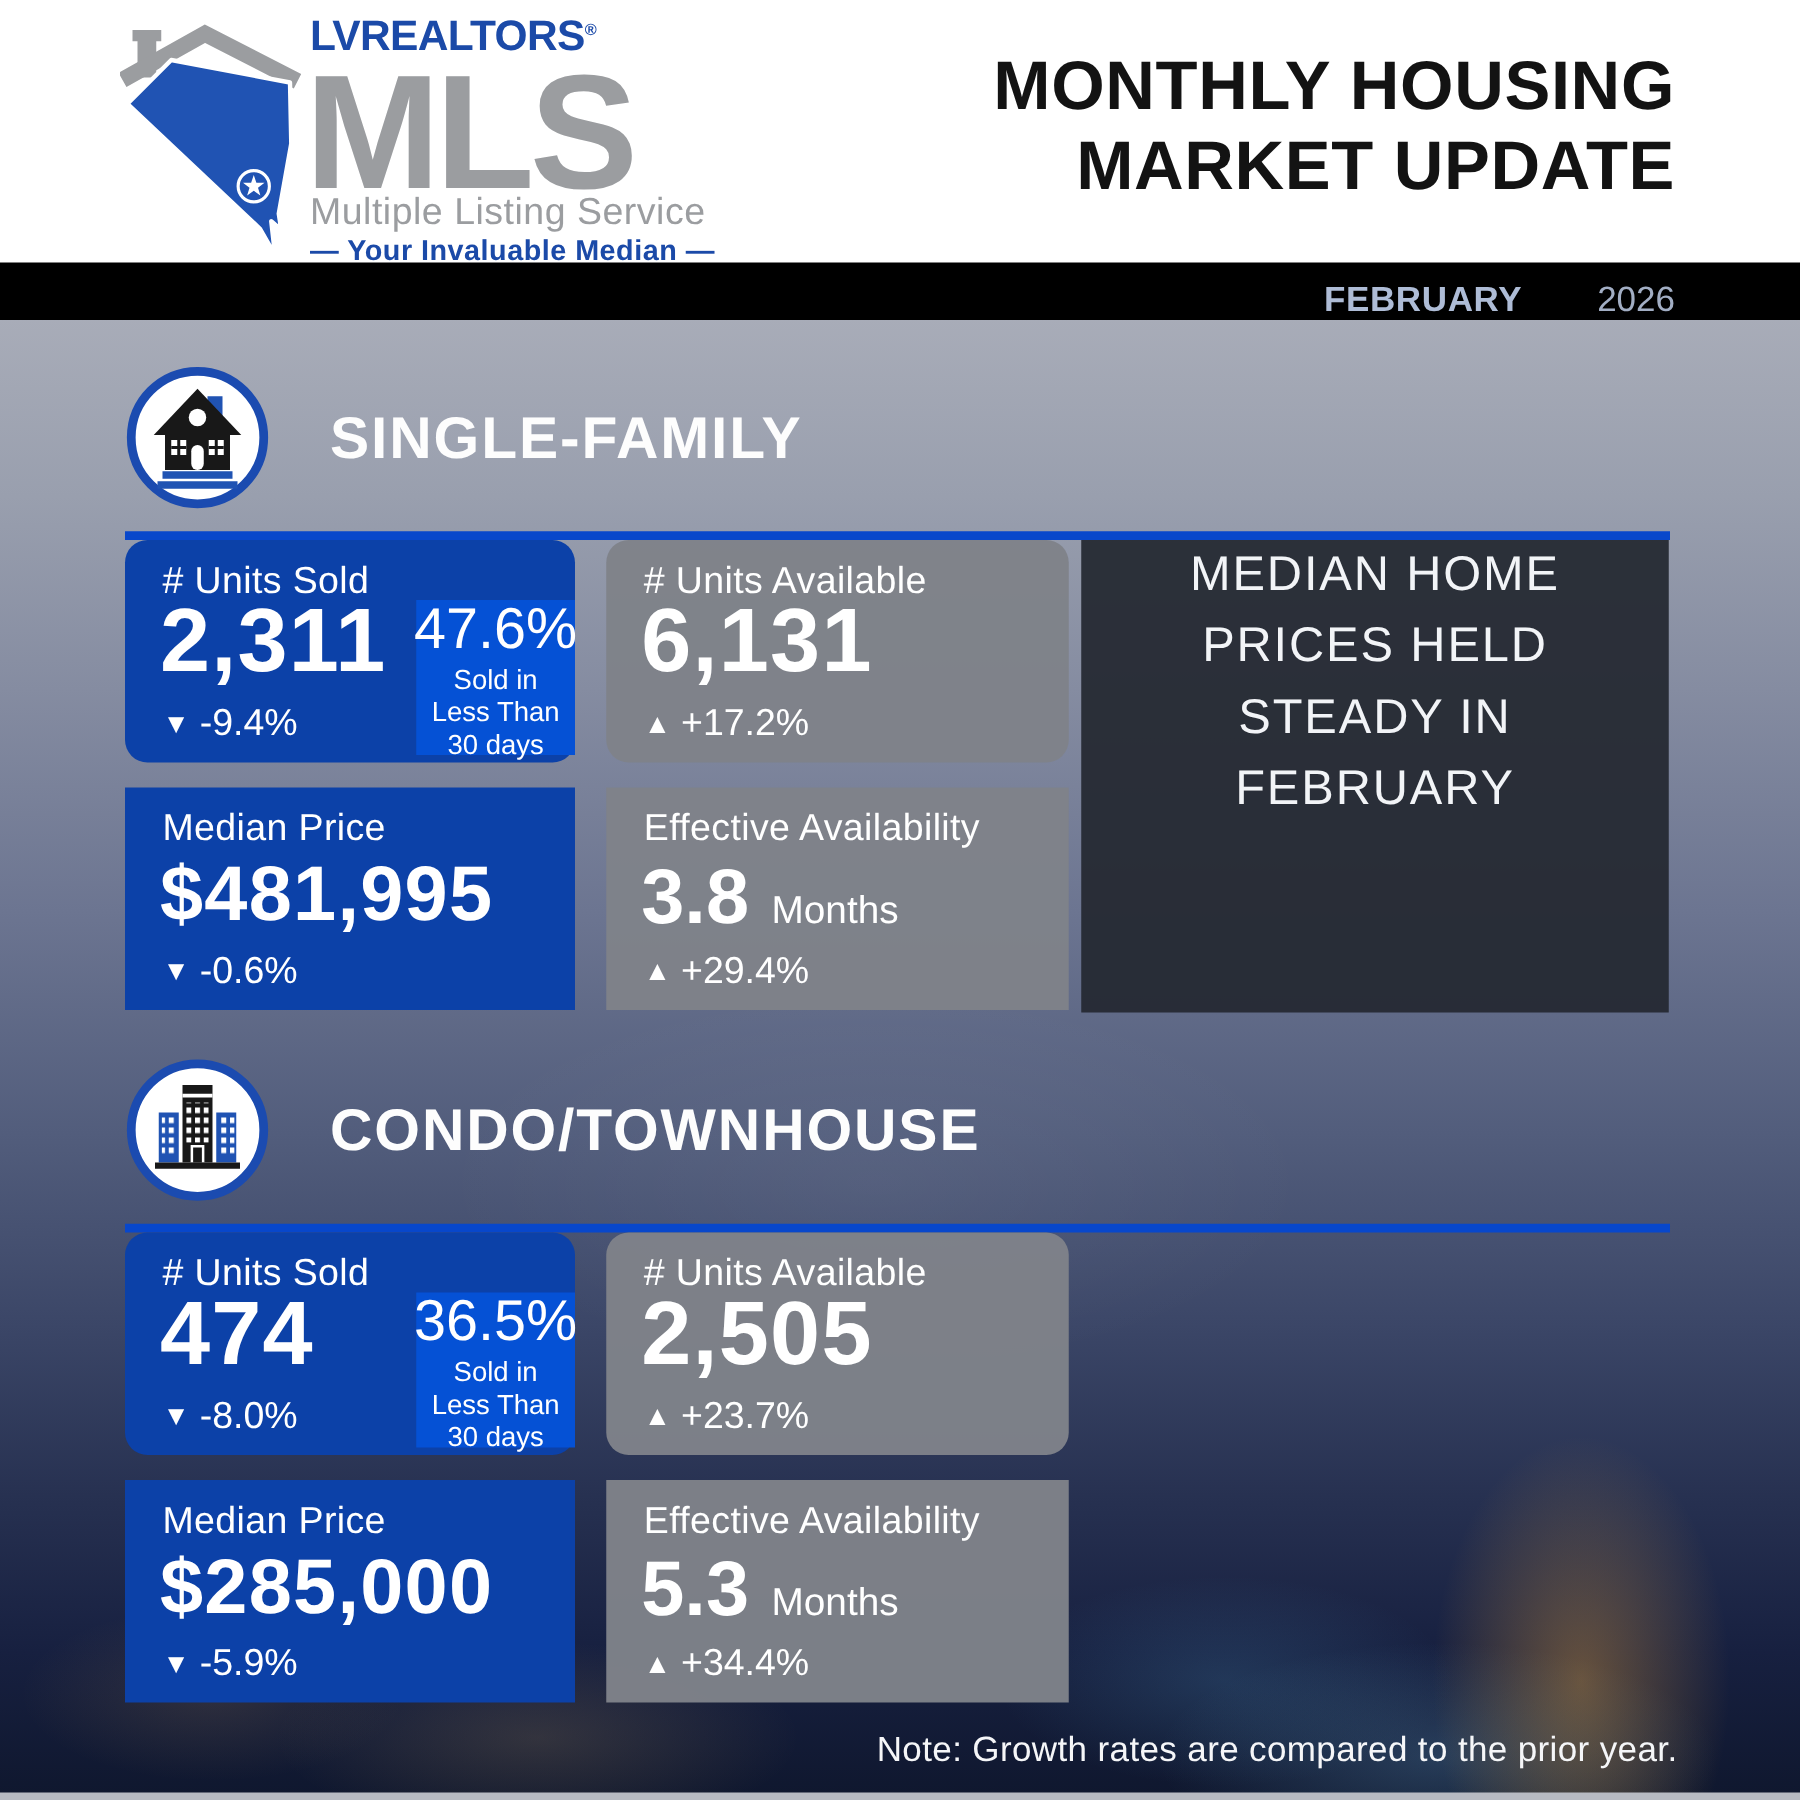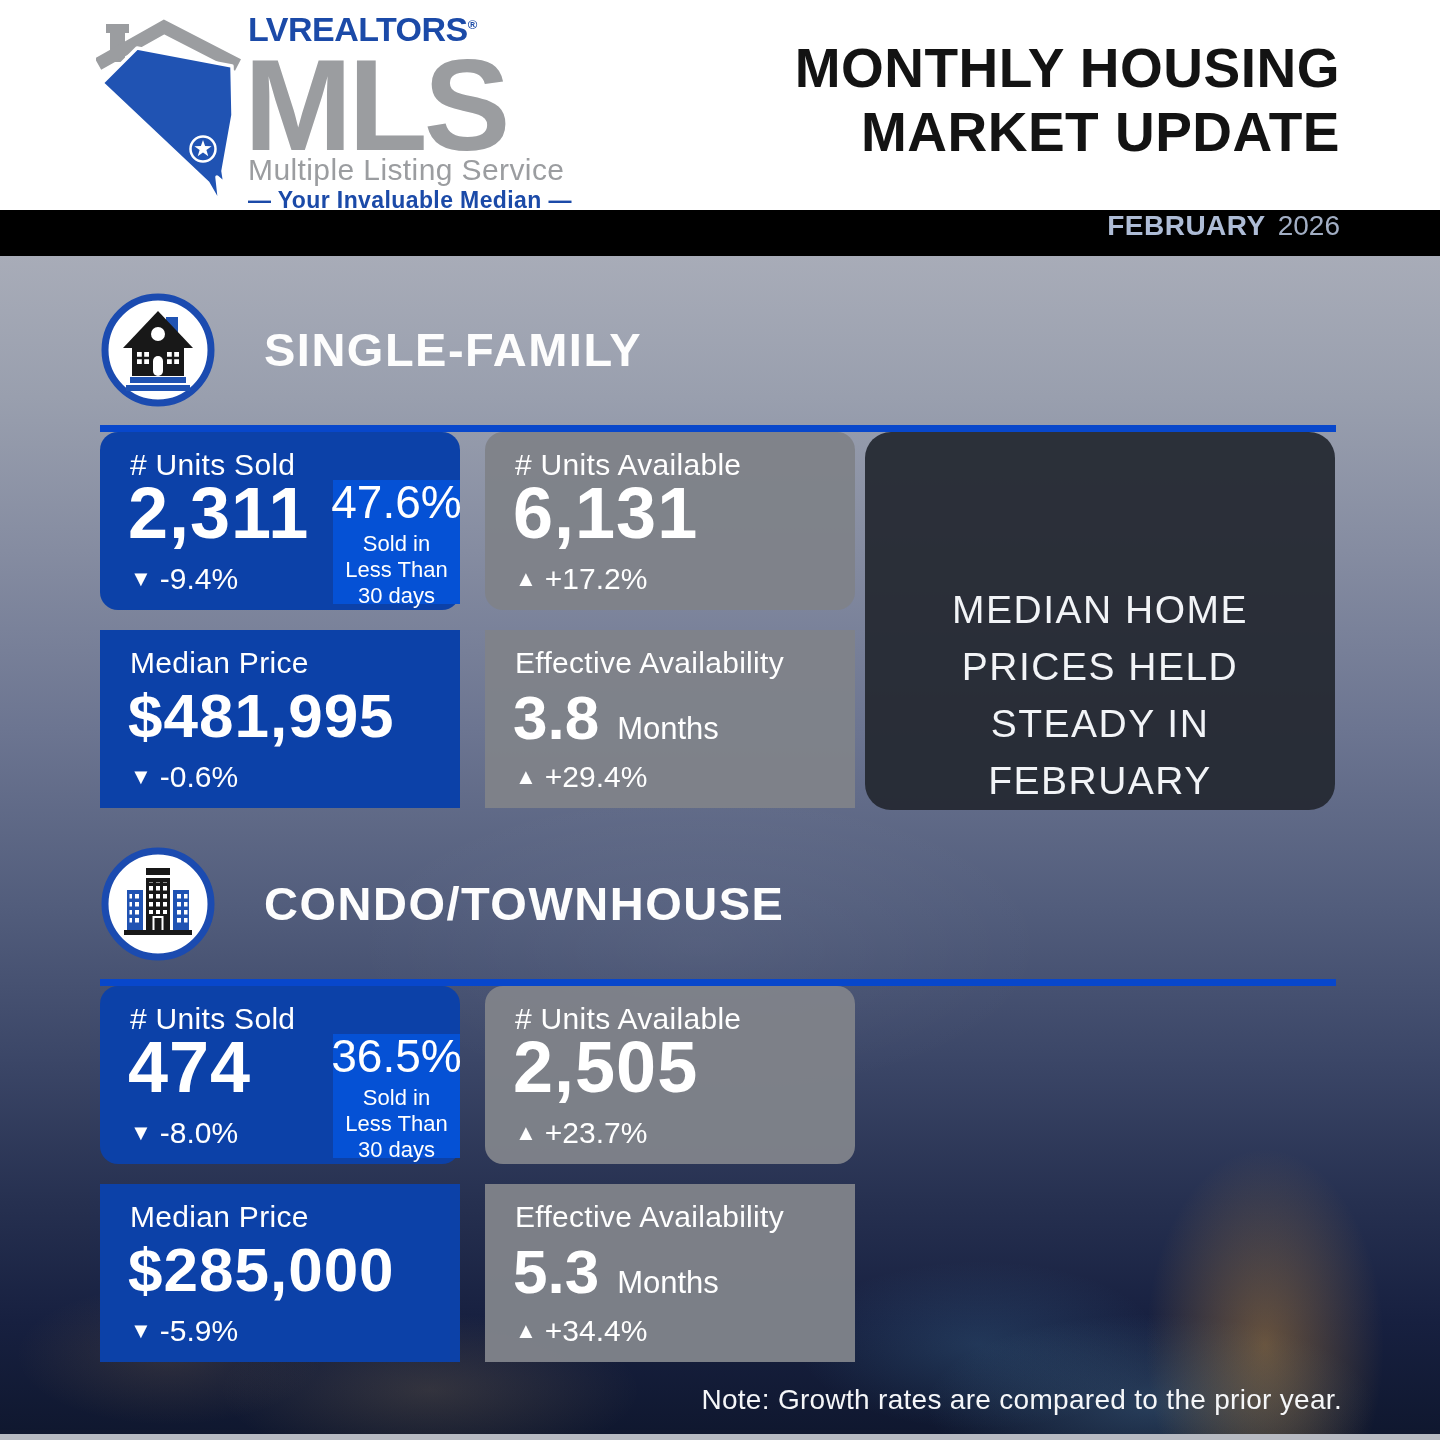--- a/index.html
+++ b/index.html
@@ -31,21 +31,21 @@
   .logo-subtitle{position:absolute;left:0;top:153px;font-size:30px;font-weight:400;letter-spacing:.4px;color:#9b9da0;white-space:nowrap;}
   .logo-tagline{position:absolute;left:0;top:187px;font-size:23px;font-weight:700;letter-spacing:.4px;color:#1b4aa8;white-space:nowrap;}
   .title{
     position:absolute;right:100px;top:36px;margin:0;text-align:right;
     font-size:55px;line-height:1.17;font-weight:700;letter-spacing:.5px;color:#131313;
   }
   .title span{display:block;}
   
   .date-bar{
     position:absolute;left:0;top:210px;width:1440px;height:46px;background:#000;
-    display:flex;align-items:flex-start;justify-content:flex-end;padding-right:100px;
+    display:flex;align-items:flex-end;justify-content:flex-end;padding-right:100px;gap:48px;
   }
   .date-month{font-size:28px;font-weight:700;letter-spacing:.5px;color:#aebcd6;}
   .date-year{font-size:28px;font-weight:400;color:#a2aec4;margin-left:12px;}
   
   .section{position:absolute;left:0;width:1440px;height:560px;}
   .section.sf{top:292px;}
   .section.ct{top:846px;}
   .badge-circle{position:absolute;left:100px;top:0;}
   .section-title{
     position:absolute;left:264px;top:30px;font-size:47px;font-weight:700;letter-spacing:1.5px;color:#fdfdfd;
@@ -53,21 +53,21 @@
   .stats-divider{position:absolute;left:100px;top:133px;width:1236px;height:7px;background:#0847cb;}
   .card{position:absolute;color:#fff;}
   .card.blue{background:#0c41a8;}
   .card.gray{background:rgba(127,130,137,.97);}
   .row1{top:140px;height:178px;border-radius:18px;}
   .row2{top:338px;height:178px;}
   .c1{left:100px;width:360px;}
   .c2{left:485px;width:370px;}
   .callout{
     left:865px;width:470px;top:140px;height:378px;background:rgba(36,40,48,.93);
-    display:flex;align-items:flex-end;justify-content:center;text-align:center;padding:0 42px;border-radius:26px;
+    display:flex;align-items:flex-start;justify-content:center;text-align:center;padding:0 42px;
   }
   .callout-text{font-size:39px;font-weight:300;letter-spacing:1.5px;line-height:1.46;color:#f2f4f7;}
   .stat-label{position:absolute;left:30px;top:16px;font-size:30px;font-weight:400;letter-spacing:.3px;white-space:nowrap;}
   .stat-value{position:absolute;left:28px;top:40px;font-size:72px;font-weight:700;letter-spacing:1px;}
   .stat-value.money{top:50px;font-size:62px;}
   .value-row{position:absolute;left:28px;top:52px;display:flex;align-items:baseline;gap:18px;}
   .value-row .big{font-size:62px;font-weight:700;}
   .value-row .unit{font-size:31px;font-weight:400;}
   .stat-change{position:absolute;left:30px;bottom:14px;display:flex;align-items:center;gap:8px;font-size:30px;}
   .stat-change .tri{font-size:22px;line-height:1;}

